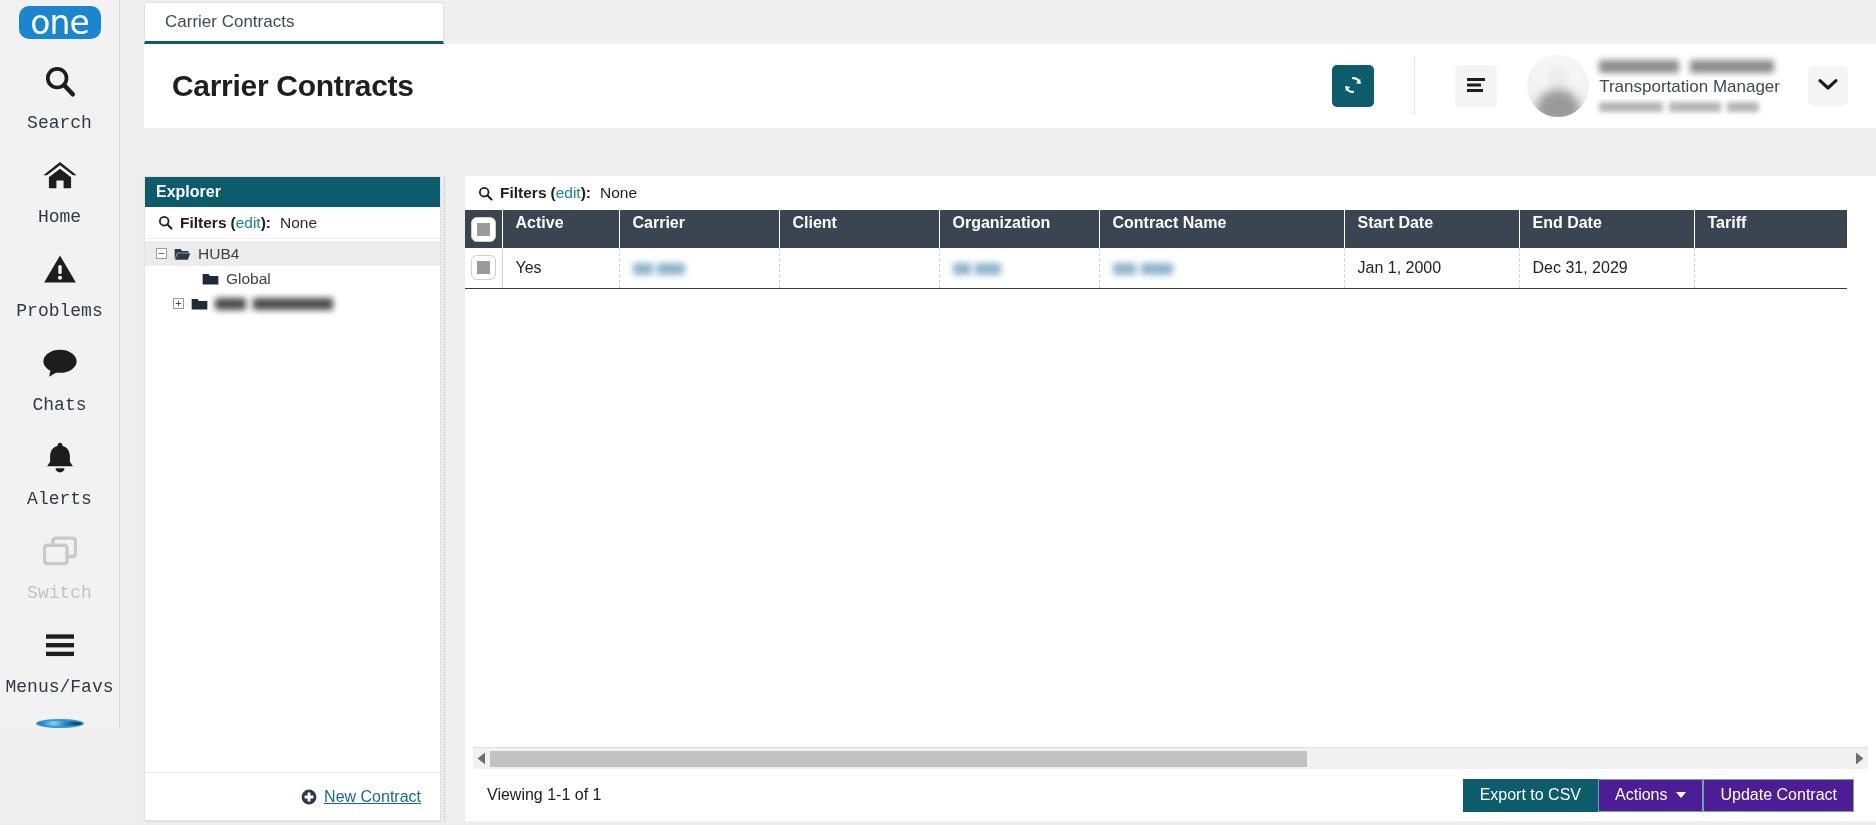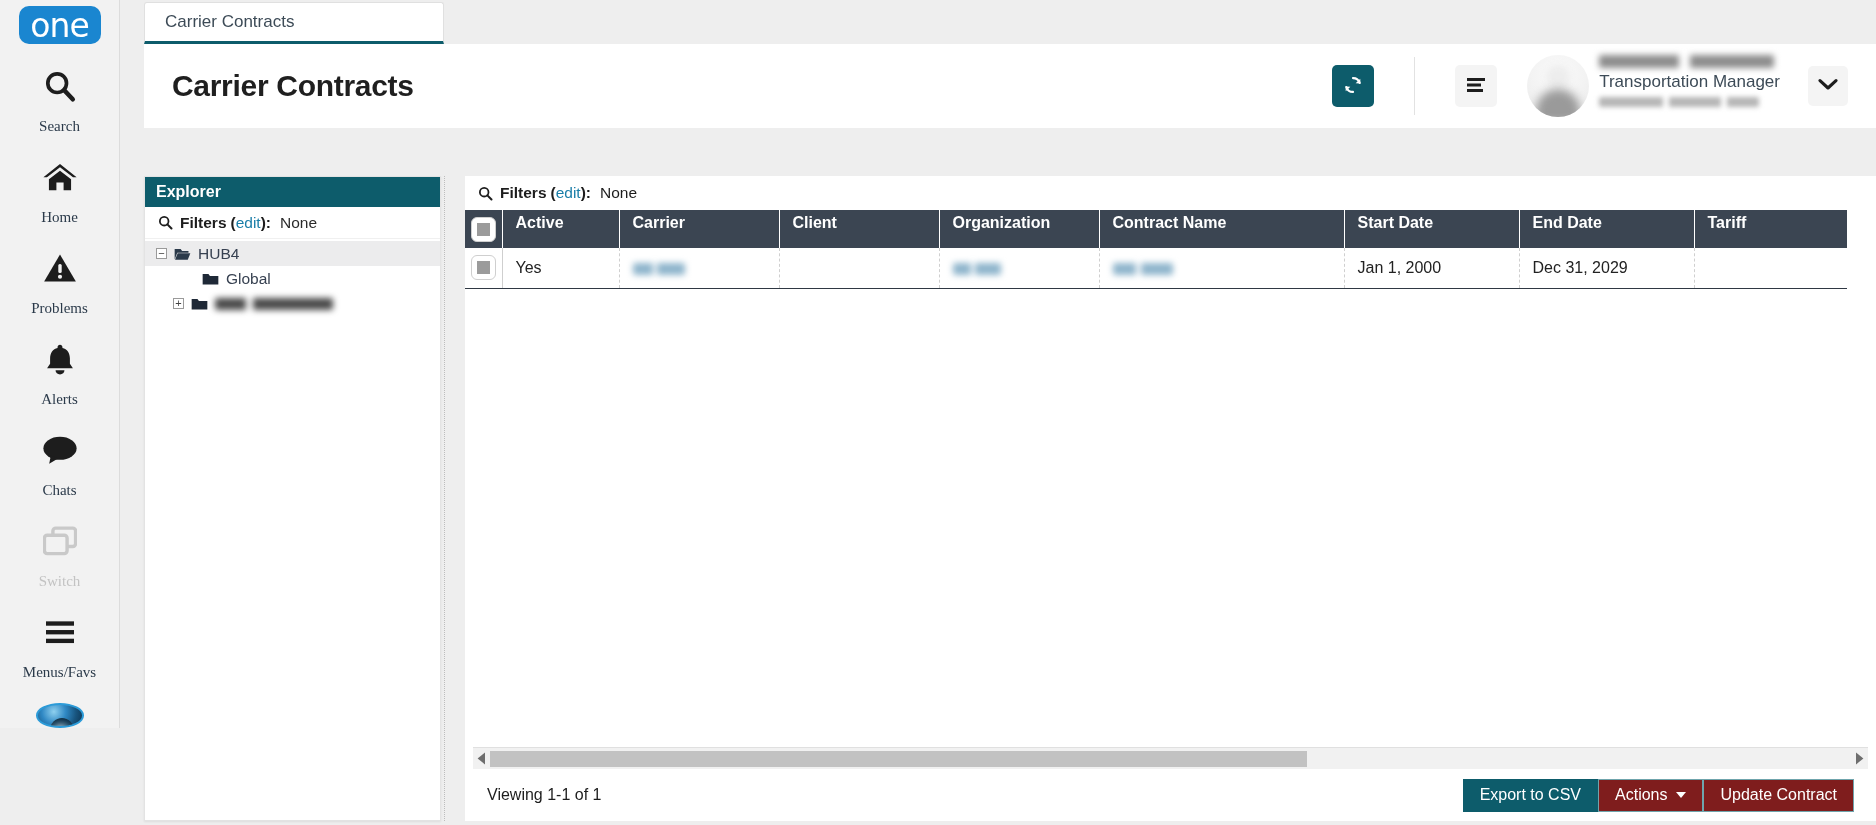--- a/index.html
+++ b/index.html
@@ -31,22 +31,22 @@
   .navitem {
     width: 120px; margin-top: 21px;
     display: flex; flex-direction: column; align-items: center;
     cursor: pointer; user-select: none;
   }
   .navitem .glyph {
     height: 42px; display: flex; align-items: center; justify-content: center;
     color: #1d1d1d;
   }
   .navitem .lbl {
-    font-size: 15px; color: #2b3a4a; margin-top: 11px;
-    font-family: Liberation Serif, serif;
+    font-size: 18px; color: #2b3a4a; margin-top: 11px;
+    font-family: Liberation Mono, monospace;
   }
   .navitem.disabled .glyph { color: #c9c9c9; }
   .navitem.disabled .lbl { color: #c3c3c3; }
   .avatar-orb {
     width: 48px; height: 48px; margin-top: 22px; border-radius: 50%;
     background: radial-gradient(circle at 36% 32%, #8fd0ef 0%, #2f88c4 38%, #18557f 70%, #0c3350 100%);
     border: 2px solid #2c9bd8;
     position: relative; overflow: hidden; cursor: pointer;
   }
   .avatar-orb::after {
@@ -93,21 +93,21 @@
   }
   .hdr-sep {
     width: 1px; height: 58px; background: #e2e2e2; margin: 0 40px;
   }
   .menu-btn {
     width: 42px; height: 42px; background: #f4f4f4; border-radius: 5px;
     display: flex; align-items: center; justify-content: center;
     cursor: pointer; border: none;
   }
   .userblock {
-    display: flex; align-items: flex-start; margin-left: 30px;
+    display: flex; align-items: center; margin-left: 30px;
   }
   .user-photo {
     width: 62px; height: 62px; border-radius: 50%;
     background: radial-gradient(circle at 50% 32%, #fbfbfb 0%, #f3f3f3 52%, #e8e8e8 100%);
     position: relative; overflow: hidden;
   }
   .user-photo::after {
     content: ""; position: absolute; left: 9px; top: 34px;
     width: 44px; height: 34px; border-radius: 22px 22px 6px 6px;
     background: #9a9a9a; filter: blur(5px);
@@ -253,21 +253,21 @@
     padding: 0 22px 0 22px;
   }
   .viewing { font-size: 16px; color: #1d1d1d; }
   .btnrow { margin-left: auto; display: flex; align-items: center; }
   .btn {
     height: 33px; padding: 0 16px; border: 1px solid #0d5c6b;
     font-size: 16px; color: #fff; display: flex; align-items: center;
     cursor: pointer; font-family: "Liberation Sans", sans-serif; justify-content: center;
   }
   .btn.primary { background: #0d5c6b; }
-  .btn.secondary { background: #7f1d1d; border-color: #6fa4ac; }
+  .btn.secondary { background: #4c1d95; border-color: #6fa4ac; }
   .btn .dd-caret {
     margin-left: 9px; width: 0; height: 0;
     border-left: 5px solid transparent; border-right: 5px solid transparent;
     border-top: 6px solid #fff;
   }
 
   .divider-v {
     position: absolute; left: 444px; top: 176px;
     width: 1px; height: 645px;
     border-left: 1px dotted #bdbdbd;
@@ -307,36 +307,36 @@
         <path d="M12 1.4 L23.2 20.6 L0.8 20.6 Z" fill="currentColor"></path>
         <rect x="10.8" y="8.2" width="2.4" height="6.4" rx="1.1" fill="#f2f2f2"></rect>
         <circle cx="12" cy="17.2" r="1.45" fill="#f2f2f2"></circle>
       </svg>
     </span>
     <span class="lbl">Problems</span>
   </div>
 
   <div class="navitem">
     <span class="glyph">
+      <svg width="36" height="30" viewBox="0 0 26 21">
+        <ellipse cx="13" cy="9.3" rx="12" ry="8.3" fill="currentColor"></ellipse>
+        <path d="M6.4 14.5 L5.2 20.4 L11.6 16.6 Z" fill="currentColor"></path>
+      </svg>
+    </span>
+    <span class="lbl">Chats</span>
+  </div>
+
+  <div class="navitem">
+    <span class="glyph">
       <svg width="32" height="33" viewBox="0 0 22 23">
         <path d="M11 1.2 C12 1.2 12.7 1.9 12.7 2.9 L12.7 3.4 C16 4.2 17.9 6.9 17.9 10.6 L17.9 14.4 L20 17.6 L2 17.6 L4.1 14.4 L4.1 10.6 C4.1 6.9 6 4.2 9.3 3.4 L9.3 2.9 C9.3 1.9 10 1.2 11 1.2 Z" fill="currentColor"></path>
         <path d="M7.9 19 L14.1 19 C14.1 20.7 12.7 21.9 11 21.9 C9.3 21.9 7.9 20.7 7.9 19 Z" fill="currentColor"></path>
       </svg>
     </span>
     <span class="lbl">Alerts</span>
-  </div>
-
-  <div class="navitem">
-    <span class="glyph">
-      <svg width="36" height="30" viewBox="0 0 26 21">
-        <ellipse cx="13" cy="9.3" rx="12" ry="8.3" fill="currentColor"></ellipse>
-        <path d="M6.4 14.5 L5.2 20.4 L11.6 16.6 Z" fill="currentColor"></path>
-      </svg>
-    </span>
-    <span class="lbl">Chats</span>
   </div>
 
   <div class="navitem disabled">
     <span class="glyph">
       <svg width="34" height="30" viewBox="0 0 24 21">
         <rect x="7" y="1.4" width="16" height="13" rx="2" fill="none" stroke="currentColor" stroke-width="2.4"></rect>
         <rect x="1" y="6.4" width="16" height="13" rx="2" fill="#f2f2f2" stroke="currentColor" stroke-width="2.4"></rect>
       </svg>
     </span>
     <span class="lbl">Switch</span>
@@ -452,20 +452,31 @@
       <span class="expander">+</span>
       <span class="folder">
         <svg width="17" height="14" viewBox="0 0 18 15">
           <path d="M0.6 2.2 L6.8 2.2 L8.4 4.4 L17.4 4.4 L17.4 13.4 L0.6 13.4 Z" fill="#1f2937"></path>
         </svg>
       </span>
       <span class="tlabel redacted"></span>
     </div>
   </div>
 
+  <div class="exp-footer">
+    <span class="new-contract">
+      <span class="plus">
+        <svg width="16" height="16" viewBox="0 0 16 16">
+          <circle cx="8" cy="8" r="7.4" fill="#2b3a4a"></circle>
+          <path d="M6.6 3.6 h2.8 v3 h3 v2.8 h-3 v3 h-2.8 v-3 h-3 v-2.8 h3 z" fill="#fff"></path>
+        </svg>
+      </span>
+      <span>New Contract</span>
+    </span>
+  </div>
 </div>
 
 <div class="divider-v"></div>
 
 <div id="content">
 
   <div class="grid-filters">
     <span class="fl-ico">
       <svg width="15" height="15" viewBox="0 0 16 16">
           <circle cx="6.6" cy="6.6" r="4.6" fill="none" stroke="#1d1d1d" stroke-width="1.9"></circle>

